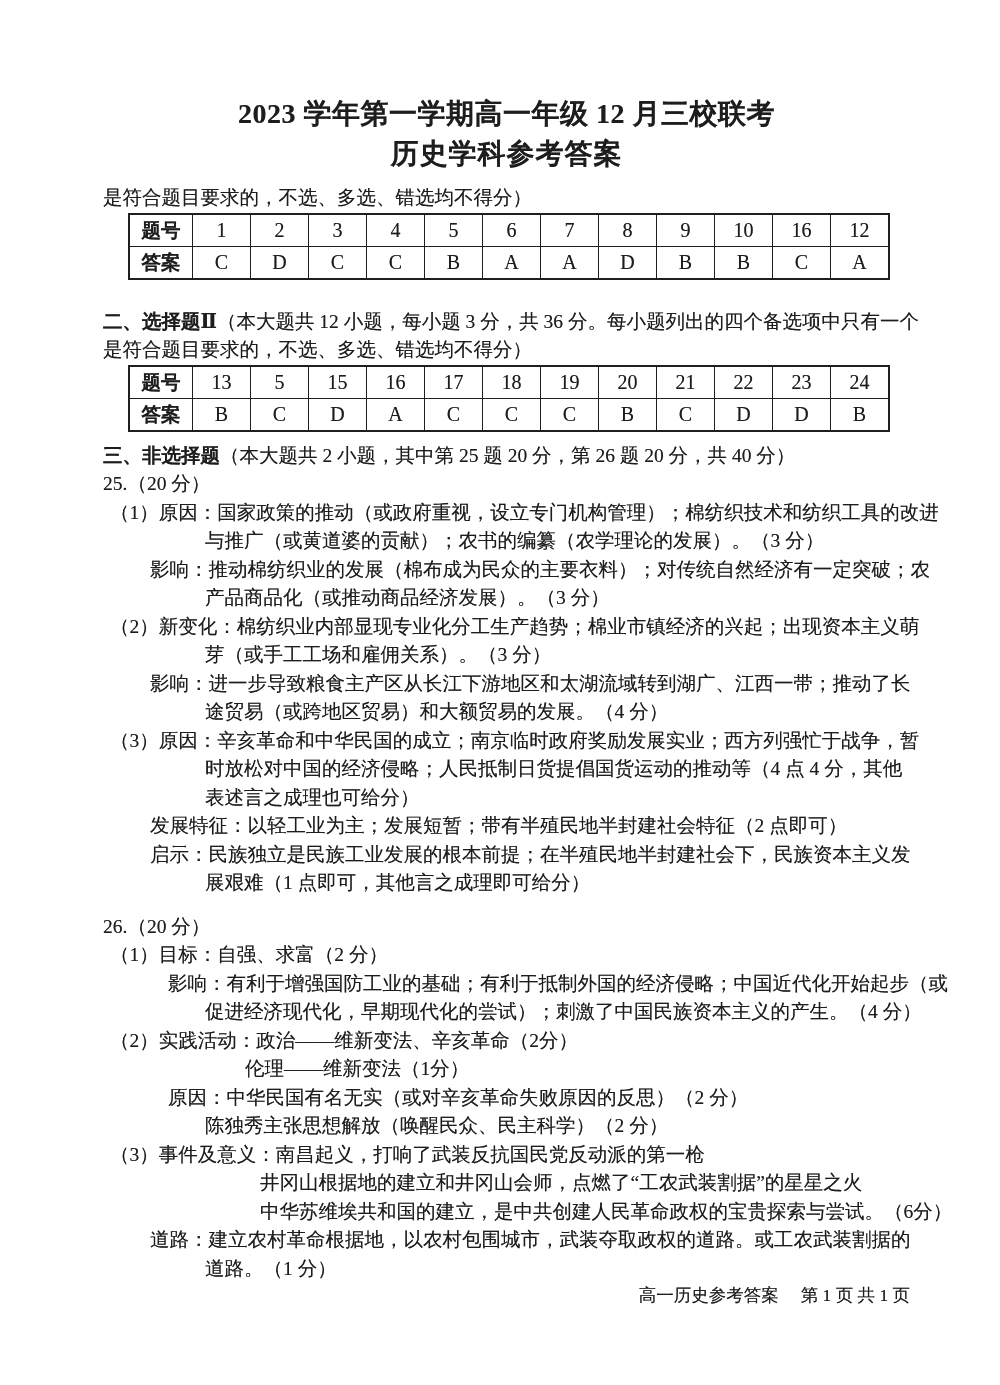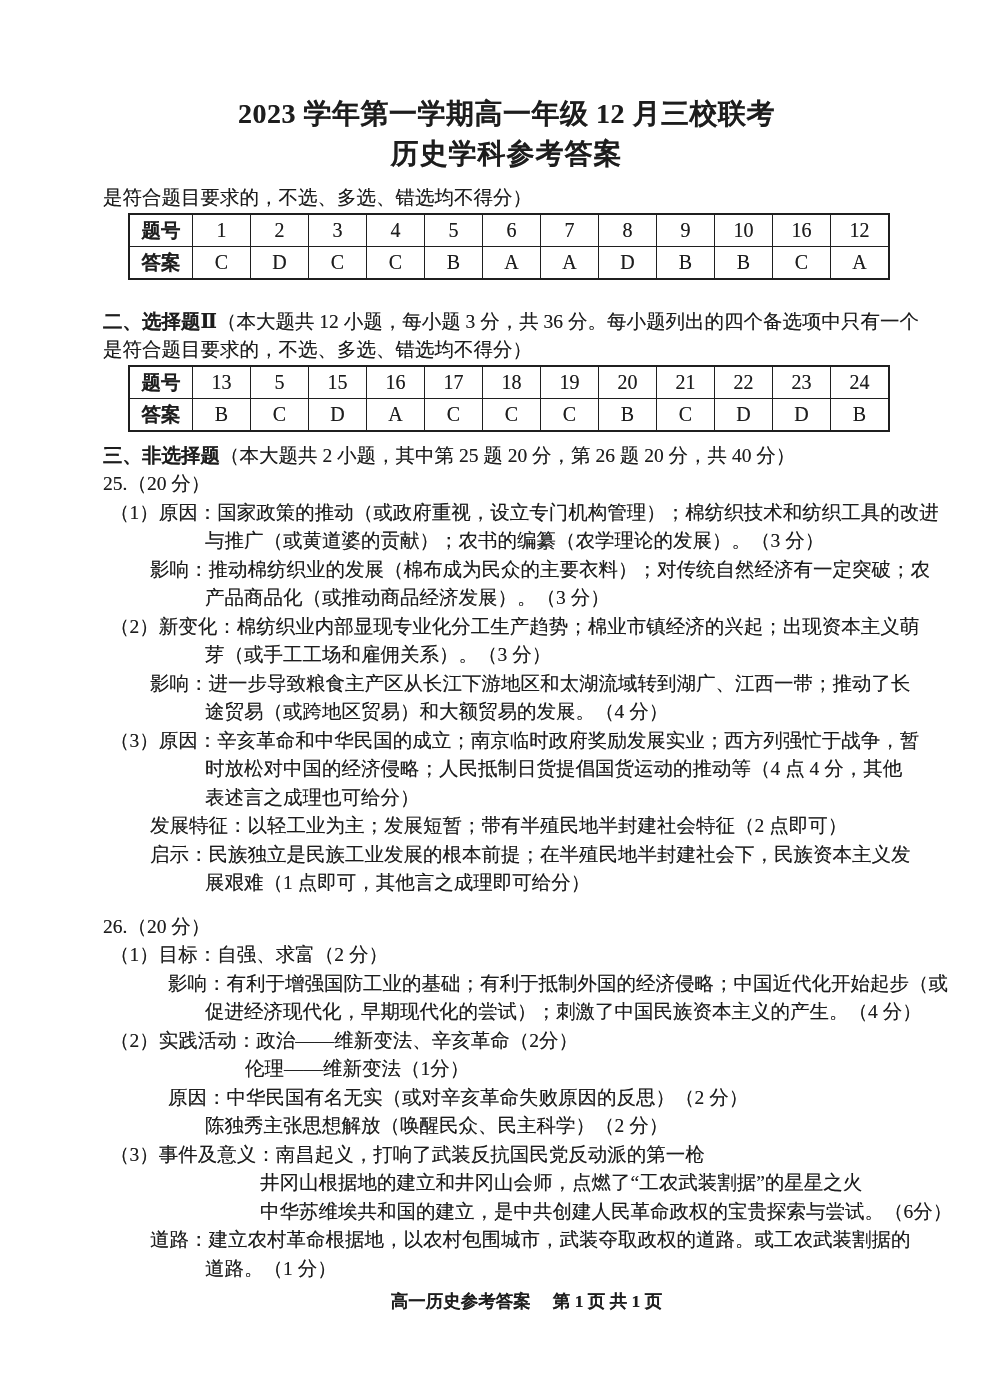--- a/index.html
+++ b/index.html
@@ -42,26 +42,24 @@
     border:1.5px solid #1f1f1f;
     text-align:center;
     vertical-align:middle;
     height:31px;
     padding:0;
   }
   td.hd{width:62px;font-weight:700;font-size:19.5px;}
   td.c{width:57px;font-size:20px;}
 
   .footer{
-    margin-top:6px;
-    text-align:center;
+    text-align:right;
     font-size:17.5px;
     line-height:24px;
     padding-left:40px;
-    font-weight:bold;
   }
   .footer .gap{display:inline-block;width:22px;}
 </style>
 </head>
 <body>
 
 <div class="page">
   <div class="content">
 
     <div class="title1">2023 学年第一学期高一年级 12 月三校联考</div>

